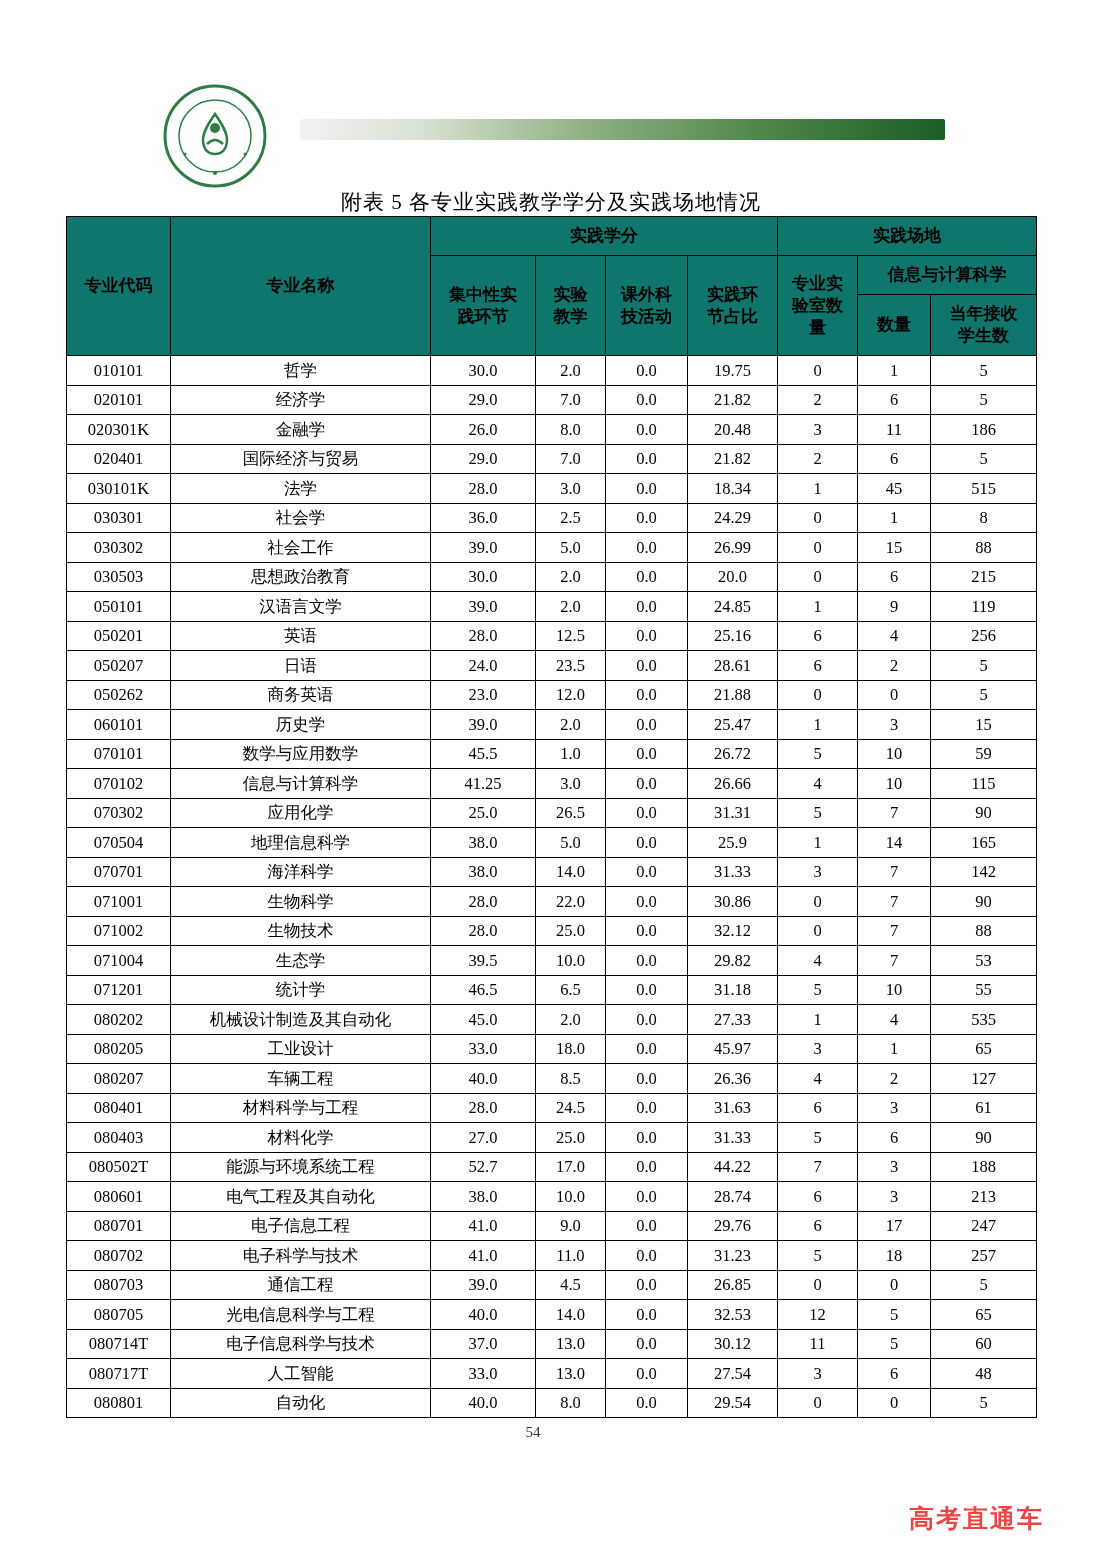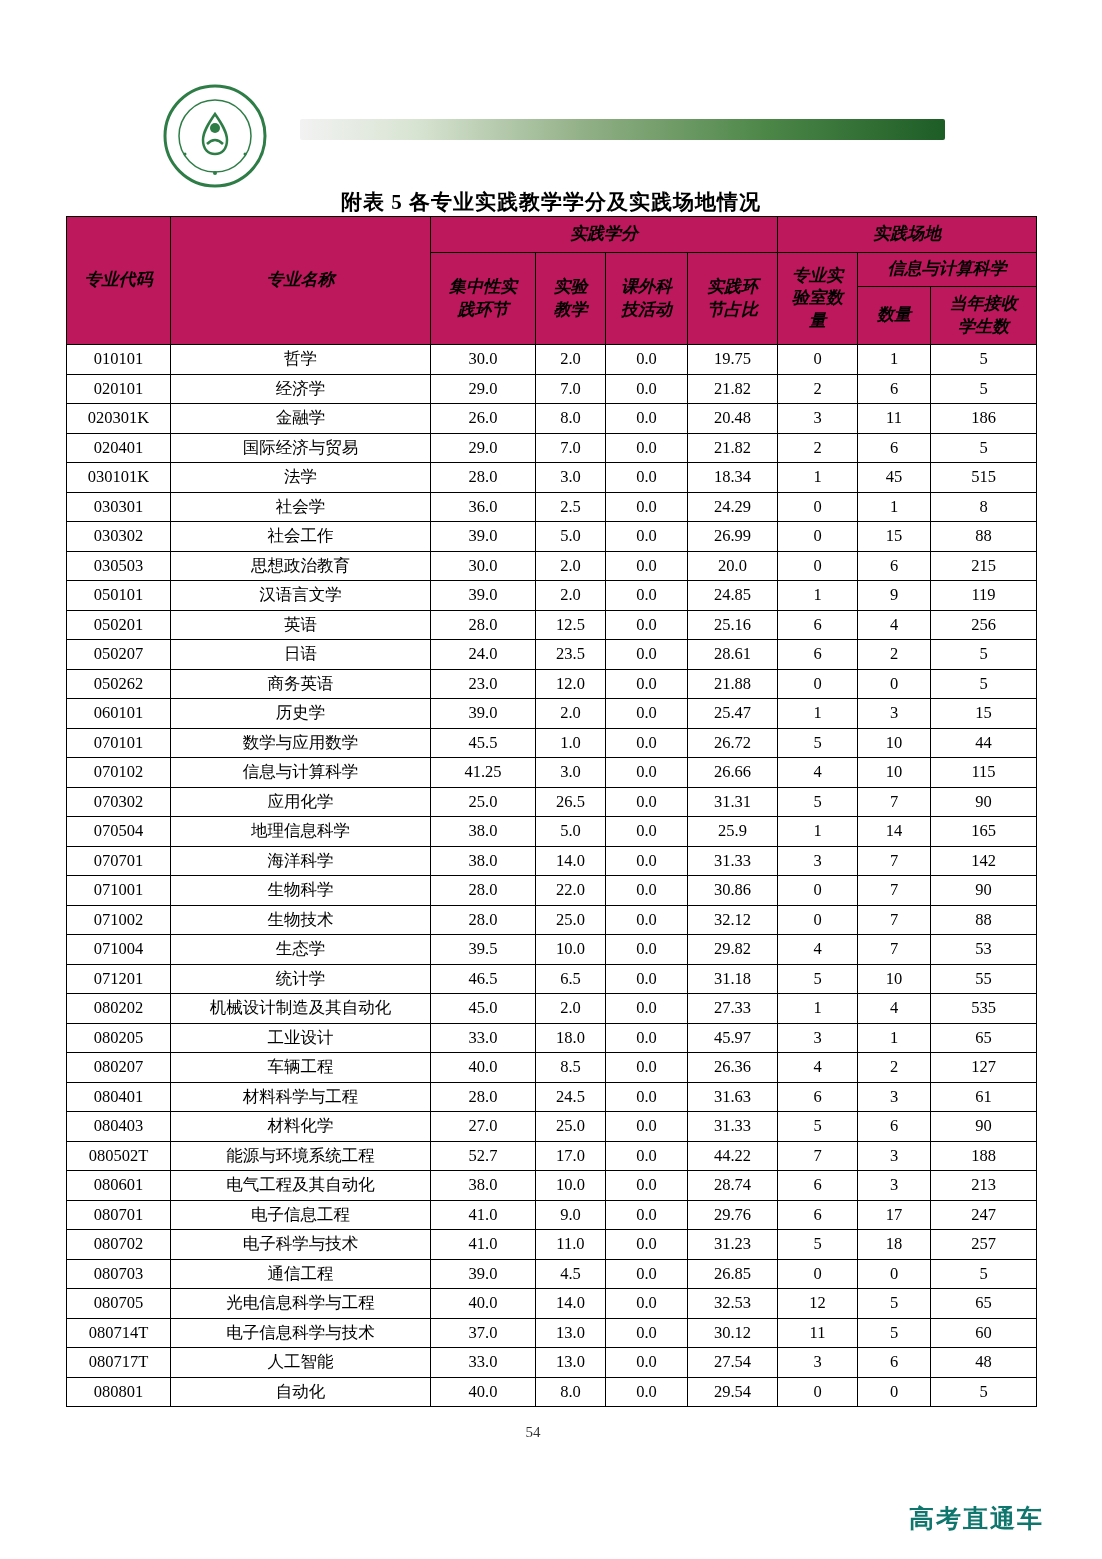--- a/index.html
+++ b/index.html
@@ -27,21 +27,21 @@
     background: linear-gradient(90deg, #f2f2f2 0%, #d8e4d2 18%, #8fae84 45%, #4d8748 72%, #1d5d26 100%);
     border-radius: 2px;
   }
 
   .doc-title {
     position: absolute;
     left: 0; top: 188px;
     width: 1102px;
     text-align: center;
     font-size: 21px;
-    font-weight: bold;
+    font-weight: normal;
     letter-spacing: 1px;
   }
 
   
   .table-wrap {
     position: absolute;
     left: 66px; top: 216px;
     width: 970px;
   }
   table.report-table {
@@ -49,27 +49,26 @@
     width: 970px;
     table-layout: fixed;
   }
   .report-table th, .report-table td {
     border: 1px solid #000;
     text-align: center;
     vertical-align: middle;
     overflow: hidden;
   }
   .report-table th {
-    background: #be185d;
+    background: #0f766e;
     font-weight: bold;
     font-size: 17px;
     line-height: 1.3;
     white-space: pre-line;
-    padding: 2px 1px;
-    font-style: italic;
+    padding: 8px 1px;
   }
   .report-table thead tr.h1 th { height: 36px; }
   .report-table thead tr.h2 th.base-th { height: 34px; }
   .report-table thead tr.h3 th { height: 58px; }
   .report-table td {
     font-size: 16.5px;
     height: 29.5px;
     padding: 0 2px;
     background: #ffffff;
     line-height: 1.1;
@@ -82,21 +81,21 @@
     width: 1066px;
     text-align: center;
     font-size: 15px;
     color: #333;
   }
   .watermark {
     position: absolute;
     right: 58px; top: 1502px;
     font-size: 25px;
     font-weight: bold;
-    color: #0f766e;
+    color: #ef4444;
     font-family: "Liberation Sans", sans-serif;
     letter-spacing: 2px;
   }
 </style>
 </head>
 <body>
 
 <div class="page">
 
   <div class="logo-wrap">
@@ -302,21 +301,21 @@
           </tr>
           <tr>
             <td>070101</td>
             <td>数学与应用数学</td>
             <td>45.5</td>
             <td>1.0</td>
             <td>0.0</td>
             <td>26.72</td>
             <td>5</td>
             <td>10</td>
-            <td>44</td>
+            <td>59</td>
           </tr>
           <tr>
             <td>070102</td>
             <td>信息与计算科学</td>
             <td>41.25</td>
             <td>3.0</td>
             <td>0.0</td>
             <td>26.66</td>
             <td>4</td>
             <td>10</td>

